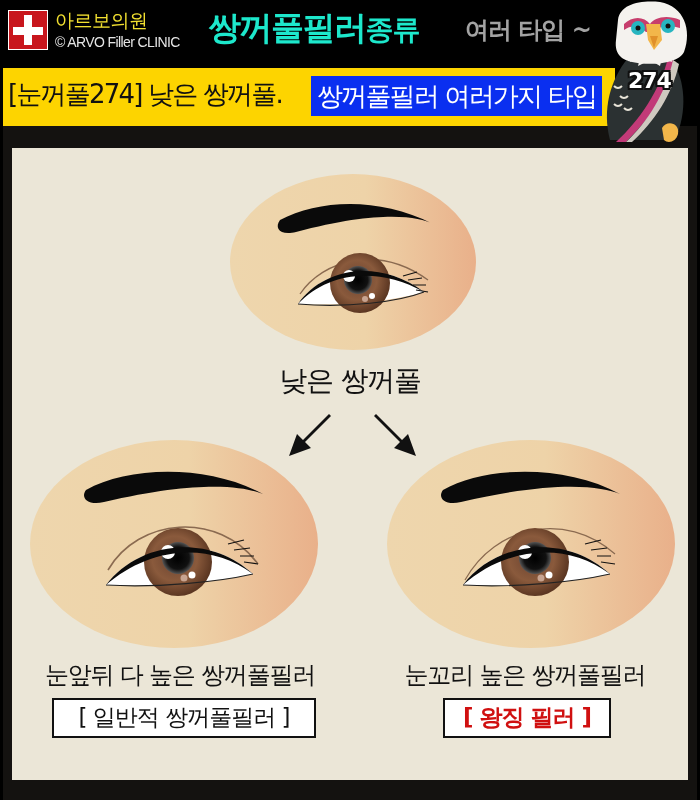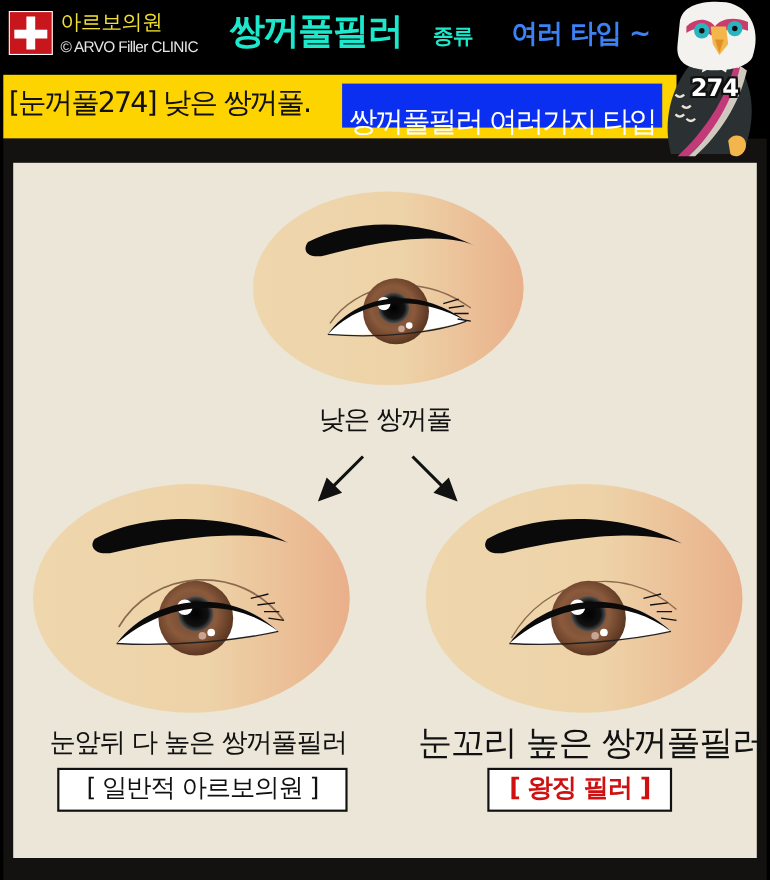--- a/index.html
+++ b/index.html
@@ -6,37 +6,37 @@
   html, body { width: 700px; height: 800px; background: #000; overflow: hidden; }
   body { position: relative; font-family: "DejaVu Sans", "Liberation Sans", sans-serif; }
 
   .header { position: absolute; left: 0; top: 0; width: 700px; height: 76px; background: #000; }
   .logo-box { position: absolute; left: 8px; top: 10px; width: 40px; height: 40px; background: #c8161d; border: 1px solid #fff; }
   .logo-box .bar-h { position: absolute; left: 4px; top: 16px; width: 30px; height: 8px; background: #fff; }
   .logo-box .bar-v { position: absolute; left: 15px; top: 4px; width: 8px; height: 30px; background: #fff; }
   .clinic-kr { position: absolute; left: 55px; top: 9px; font-size: 19px; color: #f2e030; line-height: 22px; letter-spacing: -0.5px; }
   .clinic-en { position: absolute; left: 55px; top: 33px; font-size: 14px; color: #e5e5e5; line-height: 18px; letter-spacing: -0.6px; font-family: "Liberation Sans", sans-serif; }
   .title-main { position: absolute; left: 208px; top: 6px; font-size: 33px; font-weight: bold; color: #1de8cc; letter-spacing: -1.5px; line-height: 44px; }
-  .title-sub1 { font-size: 19px; font-weight: bold; color: #1de8cc; letter-spacing: -1px; margin-left: 28px; }
-  .title-sub2 { position: absolute; left: 465px; top: 14px; font-size: 24px; font-weight: bold; color: #3b82f6; letter-spacing: -1px; line-height: 32px; }
+  .title-sub1 { font-size: 28px; font-weight: bold; color: #1de8cc; letter-spacing: -1px; }
+  .title-sub2 { position: absolute; left: 465px; top: 14px; font-size: 24px; font-weight: bold; color: #a3a3a3; letter-spacing: -1px; line-height: 32px; }
 
   .subbar { position: absolute; left: 3px; top: 68px; width: 612px; height: 58px; background: #fdd400; }
   .subbar-text { position: absolute; left: 5px; top: 6px; font-size: 26px; color: #111; letter-spacing: -1.8px; line-height: 40px; white-space: nowrap; }
-  .subbar-highlight { position: absolute; left: 308px; top: 8px; height: 40px; padding: 15px 6px; background: #0a2ff0; color: #fff; font-size: 26px; letter-spacing: -1.8px; line-height: 40px; white-space: nowrap; }
+  .subbar-highlight { position: absolute; left: 308px; top: 8px; height: 40px; padding: 0 6px; background: #0a2ff0; color: #fff; font-size: 26px; letter-spacing: -1.8px; line-height: 40px; white-space: nowrap; }
 
   .eagle { position: absolute; left: 580px; top: 0; width: 120px; height: 145px; }
 
   .frame { position: absolute; left: 3px; top: 126px; width: 694px; height: 674px; background: #141210; }
   .panel { position: absolute; left: 12px; top: 148px; width: 676px; height: 632px; background: #ebe6d7; }
 
   .face { position: absolute; }
   .caption { position: absolute; color: #111; text-align: center; letter-spacing: -1.2px; white-space: nowrap; }
-  .cap-top { left: 260px; top: 365px; width: 180px; font-size: 24px; line-height: 32px; }
+  .cap-top { left: 260px; top: 365px; width: 180px; font-size: 28px; line-height: 32px; }
   .cap-left { left: 25px; top: 658px; width: 310px; font-size: 24px; line-height: 34px; }
-  .cap-right { left: 380px; top: 658px; width: 290px; font-size: 31px; line-height: 34px; }
+  .cap-right { left: 380px; top: 658px; width: 290px; font-size: 24px; line-height: 34px; }
   .tagbox { position: absolute; background: #fff; border: 2px solid #111; text-align: center; font-size: 23px; line-height: 34px; letter-spacing: -1px; white-space: nowrap; }
   .tag-left { left: 52px; top: 698px; width: 264px; height: 40px; color: #111; }
   .tag-right { left: 443px; top: 698px; width: 168px; height: 40px; color: #d01010; font-weight: bold; }
 
   .arrow { position: absolute; }
 </style>
 </head>
 <body>
 
 <svg width="0" height="0" style="position:absolute">
@@ -151,16 +151,16 @@
   <circle cx="150" cy="118" r="16" fill="url(#pupilGrad)"></circle>
   <circle cx="140" cy="112" r="7" fill="#fff"></circle>
   <circle cx="164" cy="135" r="3.5" fill="#fff"></circle>
   <circle cx="156" cy="138" r="3.5" fill="#d8b8a8" opacity="0.8"></circle>
   <path d="M78 145 C 110 102, 180 92, 225 134 C 180 100, 120 108, 78 145 Z" fill="#0a0a0a"></path>
   <path d="M200 104 l 16 -4 M206 110 l 16 -2 M212 116 l 14 0 M216 122 l 14 2" stroke="#111" stroke-width="1.2"></path>
   <path d="M78 145 C 130 148, 190 142, 225 134" stroke="#222" stroke-width="1.2" fill="none"></path>
 </svg>
 
 <div class="caption cap-left">눈앞뒤 다 높은 쌍꺼풀필러</div>
-<div class="tagbox tag-left">[ 일반적 아르보의원 ]</div>
+<div class="tagbox tag-left">[ 일반적 쌍꺼풀필러 ]</div>
 
 <div class="caption cap-right">눈꼬리 높은 쌍꺼풀필러</div>
 <div class="tagbox tag-right">[ 왕징 필러 ]</div>
 
 </body></html>

